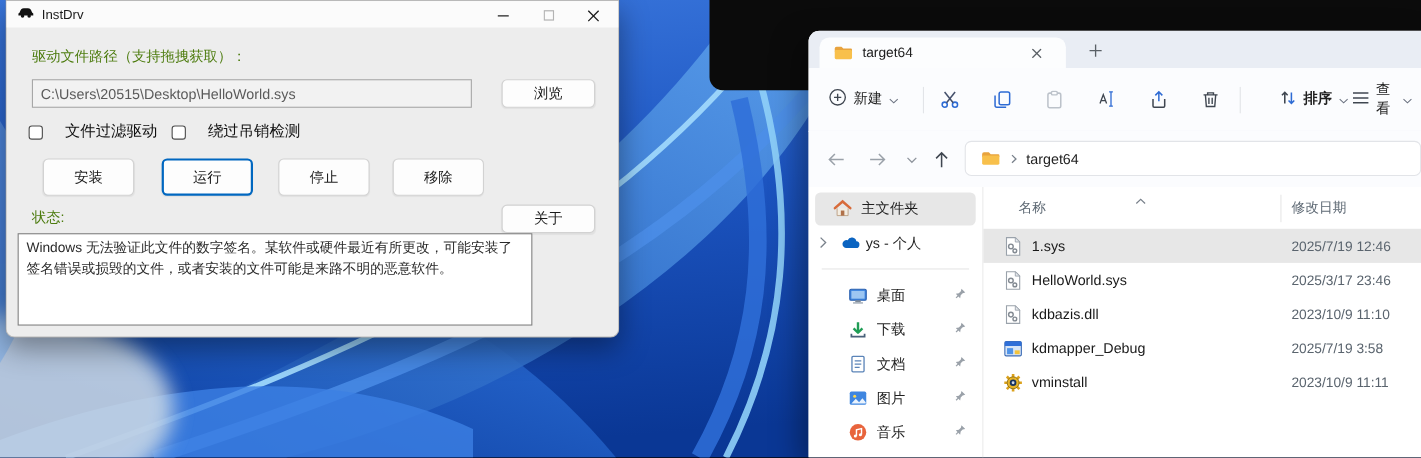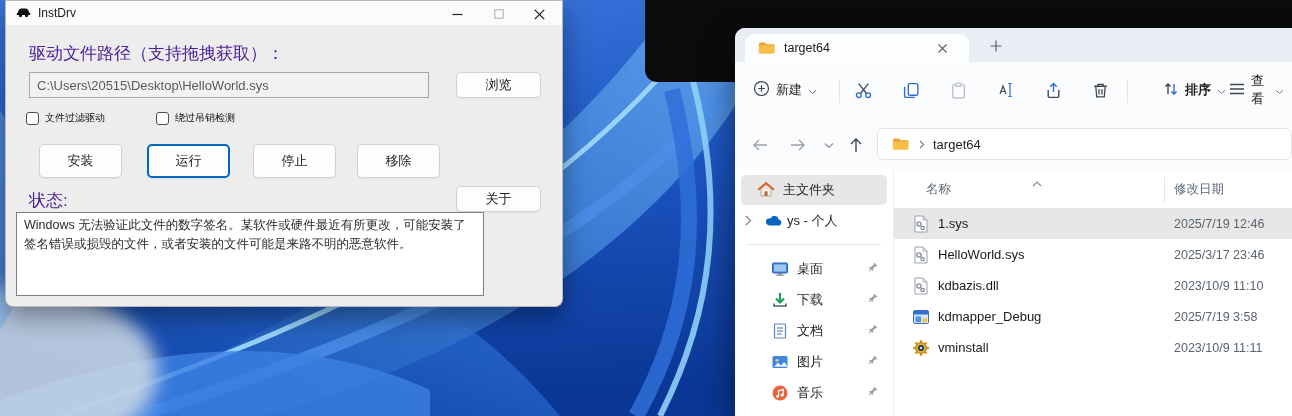--- a/index.html
+++ b/index.html
@@ -14,30 +14,30 @@
   
   .instdrv{position:absolute;left:5px;top:0;width:558px;height:307px;
            background:#ededed;border-radius:0 0 8px 8px;
            box-shadow:0 10px 26px rgba(0,0,0,.38);border:1px solid rgba(0,0,0,.22);
            box-sizing:border-box;}
   .in-titlebar{position:absolute;left:0;top:0;right:0;height:24px;background:#fbfbfb;
                display:flex;align-items:center;padding-left:10px;}
   .in-title{font-size:12px;color:#1b1b1b;margin-left:7px;}
   .in-controls{position:absolute;right:2px;top:0;height:26px;display:flex;}
   .in-ctrl{width:41px;height:26px;display:flex;align-items:center;justify-content:center;}
-  .in-label{position:absolute;font-size:17px;color:#4c1d95;}
+  .in-label{position:absolute;font-size:13px;color:#4d7c0f;}
   .in-pathbox{position:absolute;left:23px;top:71px;width:400px;height:26px;background:#f2f2f2;
               border:1px solid #a7a7a7;box-sizing:border-box;display:flex;align-items:center;
               padding:0 7px;font-size:13px;color:#5a5a5a;white-space:nowrap;overflow:hidden;}
   .win-btn{position:absolute;background:#fdfdfd;border:1px solid #d2d2d2;border-radius:5px;
            box-sizing:border-box;display:flex;align-items:center;justify-content:center;
            font-size:13px;color:#1a1a1a;box-shadow:0 1px 1px rgba(0,0,0,.05);cursor:default;}
   .win-btn.default{border:2px solid #0067c0;}
-  .cb-item{position:absolute;top:110px;display:flex;align-items:center;gap:6px;
-           font-size:10px;color:#101010;}
+  .cb-item{position:absolute;top:110px;display:flex;align-items:center;gap:20px;
+           font-size:14px;color:#101010;}
   .cbx{width:13px;height:13px;background:#fff;border:1px solid #4c4c4c;border-radius:3px;
        box-sizing:border-box;display:inline-block;}
   .in-statusbox{position:absolute;left:10px;top:211px;width:468px;height:84px;background:#fff;
                 border:1px solid #7e7e7e;box-sizing:border-box;padding:3px 7px;
                 font-size:12.5px;line-height:1.5;color:#2a2a2a;overflow:hidden;}
 
   
   .explorer{position:absolute;left:735px;top:28px;width:557px;height:388px;
             border-radius:10px 0 0 0;overflow:hidden;background:#fff;
             box-shadow:-8px 8px 26px rgba(0,0,0,.35);}

